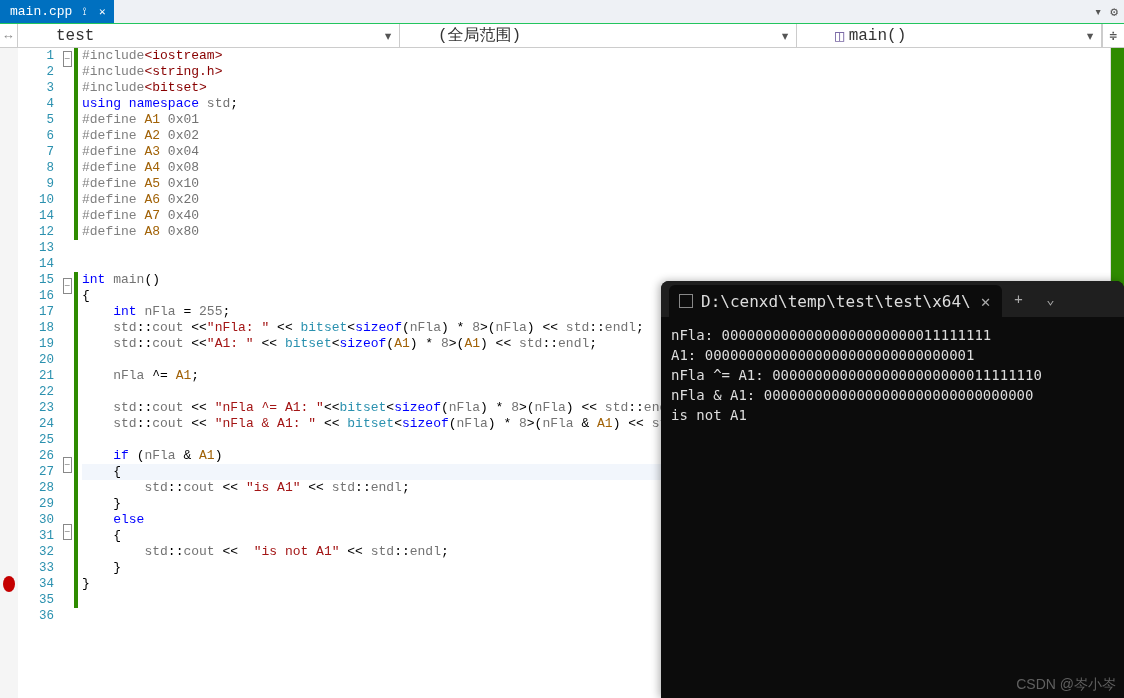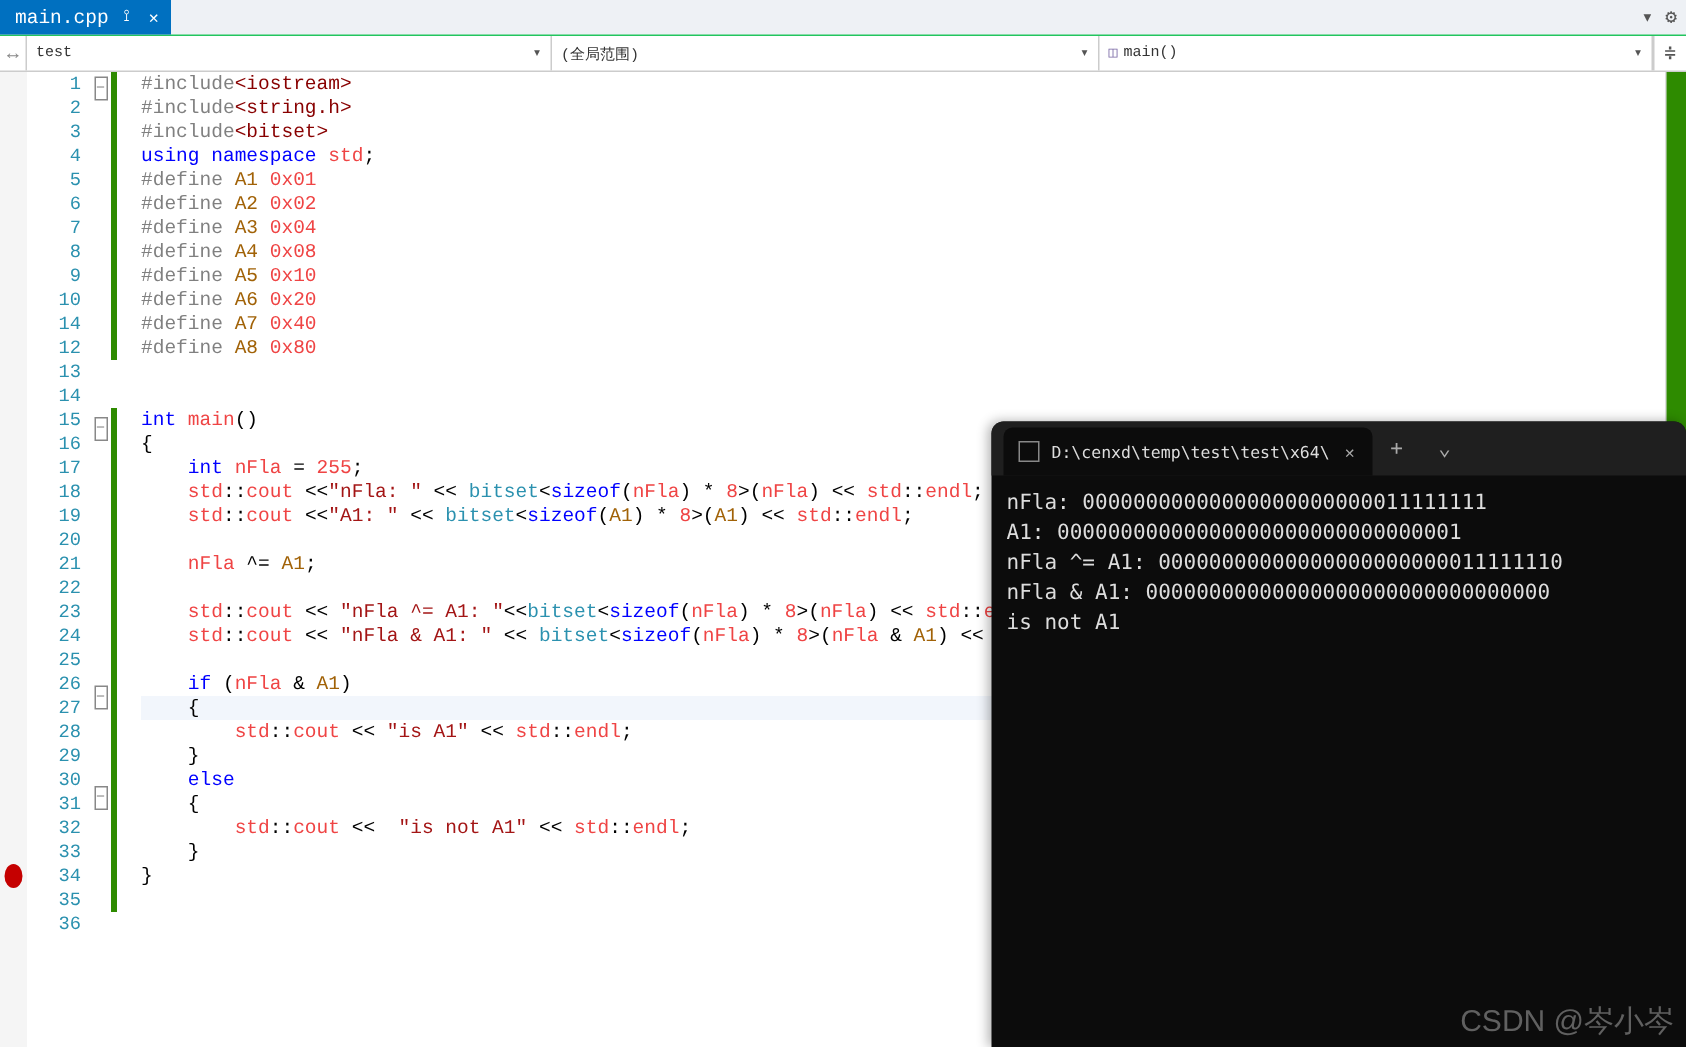--- a/index.html
+++ b/index.html
@@ -5,64 +5,64 @@
 * { margin: 0; padding: 0; box-sizing: border-box; }
 body { font-family: Consolas, "Courier New", monospace; font-size: 13px; background: #fff; color: #000; width: 1124px; height: 698px; overflow: hidden; position: relative; }
 
 .tab-bar { height: 24px; background: #eef1f5; border-bottom: 1px solid #22c55e; display: flex; align-items: stretch; }
 .tab { display: flex; align-items: center; background: #0070c0; color: #fff; padding: 0 6px 0 10px; gap: 6px; }
 .tab .pin, .tab .x { width: 12px; height: 12px; display: inline-flex; align-items: center; justify-content: center; font-size: 11px; cursor: pointer; }
 .tab-bar-right { margin-left: auto; display: flex; align-items: center; gap: 8px; padding-right: 6px; color: #555; }
 
 .nav-bar { height: 24px; background: #fff; border-bottom: 1px solid #ccc; display: flex; align-items: stretch; }
 .nav-left { width: 18px; border-right: 1px solid #ccc; display: flex; align-items: center; justify-content: center; color: #888; }
-.nav-combo { display: flex; align-items: center; padding: 0 6px; border-right: 1px solid #ccc; font-size: 10px; color: #333; position: relative; }
+.nav-combo { display: flex; align-items: center; padding: 0 6px; border-right: 1px solid #ccc; font-size: 16px; color: #333; position: relative; margin-left: 32px; }
 .nav-combo .dd { margin-left: auto; padding-left: 8px; color: #555; }
 .nav-combo.w1 { width: 350px; }
 .nav-combo.w2 { width: 365px; }
 .nav-combo.w3 { flex: 1; }
 .cube-icon { color: #7b6aa6; margin-right: 4px; }
 .nav-end { width: 22px; display: flex; align-items: center; justify-content: center; color: #555; border-left: 1px solid #ccc; }
 
 .editor-area { position: relative; height: calc(100% - 48px); display: flex; }
 .breakpoint-gutter { width: 18px; background: #f5f5f5; }
 .bp-dot { width: 12px; height: 12px; border-radius: 50%; background: #c50000; margin: 0 auto; position: relative; }
 .line-gutter { width: 42px; background: #fff; text-align: right; color: #2b91af; font-size: 12.5px; padding-right: 6px; }
 .line-gutter div, .breakpoint-gutter div { height: 16px; line-height: 16px; }
 .fold-gutter { width: 14px; background: #fff; }
 .fold-gutter div { height: 16px; line-height: 16px; text-align: center; font-size: 10px; color: #888; }
 .fold-box { border: 1px solid #888; width: 9px; height: 9px; margin: 3px auto; font-size: 8px; line-height: 7px; }
 .change-bar { width: 4px; }
 .change-bar div { height: 16px; }
 .chg { background: #2e8b00; }
 
-.code { flex: 1; padding-left: 4px; position: relative; margin-left: 12px; }
+.code { flex: 1; padding-left: 4px; position: relative; }
 .code-line { height: 16px; line-height: 16px; white-space: pre; font-size: 13px; }
 .code-line.hl { background: #f2f6fc; }
 
 .kw-blue { color: #0000ff; }
 .kw-type { color: #2b91af; }
-.ident { color: #ef4444; }
+.ident { color: #737373; }
 .maroon { color: #880000; }
 .str { color: #a31515; }
 .gray { color: #808080; }
 .purple { color: #a16207; }
 
 .scroll-ruler { position: absolute; right: 0; top: 48px; bottom: 0; width: 14px; background: #f0f0f0; border-left: 1px solid #ddd; }
 .ruler-mark { width: 100%; background: #2e8b00; }
 
 .terminal { position: absolute; left: 661px; top: 281px; width: 463px; height: 417px; background: #0c0c0c; border-radius: 8px 8px 0 0; font-family: Consolas, monospace; box-shadow: -2px 0 8px rgba(0,0,0,0.3); }
 .term-titlebar { height: 36px; display: flex; align-items: stretch; background: #1f1f1f; border-radius: 8px 8px 0 0; }
-.term-tab { display: flex; align-items: center; gap: 8px; padding: 0 10px; background: #0c0c0c; border-radius: 6px 6px 0 0; margin: 4px 0 0 8px; color: #ddd; font-size: 11px; }
+.term-tab { display: flex; align-items: center; gap: 8px; padding: 0 10px; background: #0c0c0c; border-radius: 6px 6px 0 0; margin: 4px 0 0 8px; color: #ddd; font-size: 16px; }
 .term-tab .icon { width: 14px; height: 14px; border: 1px solid #888; display: inline-block; }
 .term-tab .x { color: #aaa; cursor: pointer; padding: 0 2px; }
 .term-plus, .term-dd { width: 32px; display: flex; align-items: center; justify-content: center; color: #aaa; font-size: 14px; }
 .term-body { padding: 8px 10px; color: #ddd; font-size: 14px; line-height: 20px; white-space: pre; }
 
-.watermark { position: absolute; right: 8px; bottom: 4px; color: rgba(180,180,180,0.5); font-size: 20px; font-family: "Microsoft YaHei", sans-serif; }
+.watermark { position: absolute; right: 8px; bottom: 4px; color: rgba(180,180,180,0.5); font-size: 14px; font-family: "Microsoft YaHei", sans-serif; }
 </style>
 </head>
 <body>
 
 <div class="tab-bar">
   <div class="tab">
     <span>main.cpp</span>
     <span class="pin">⟟</span>
     <span class="x">✕</span>
   </div>

